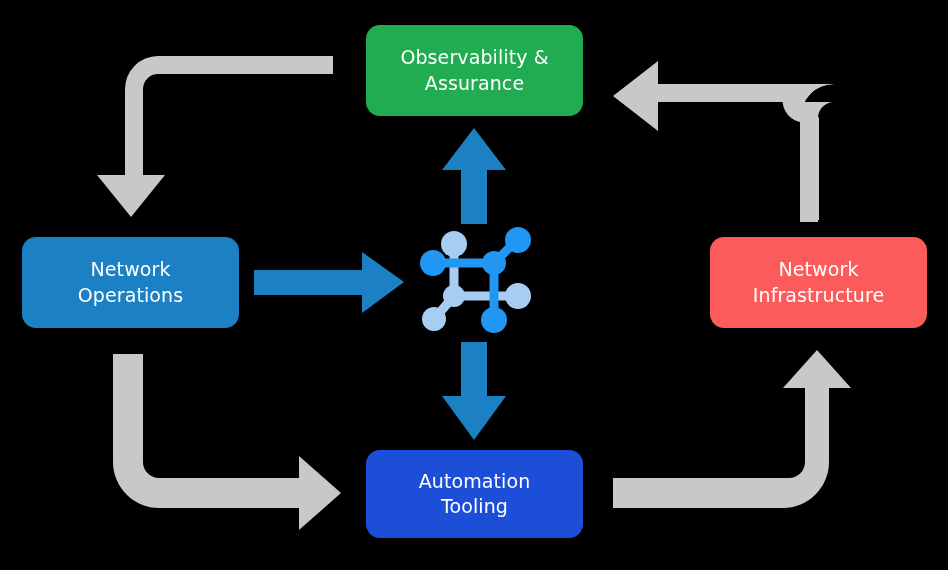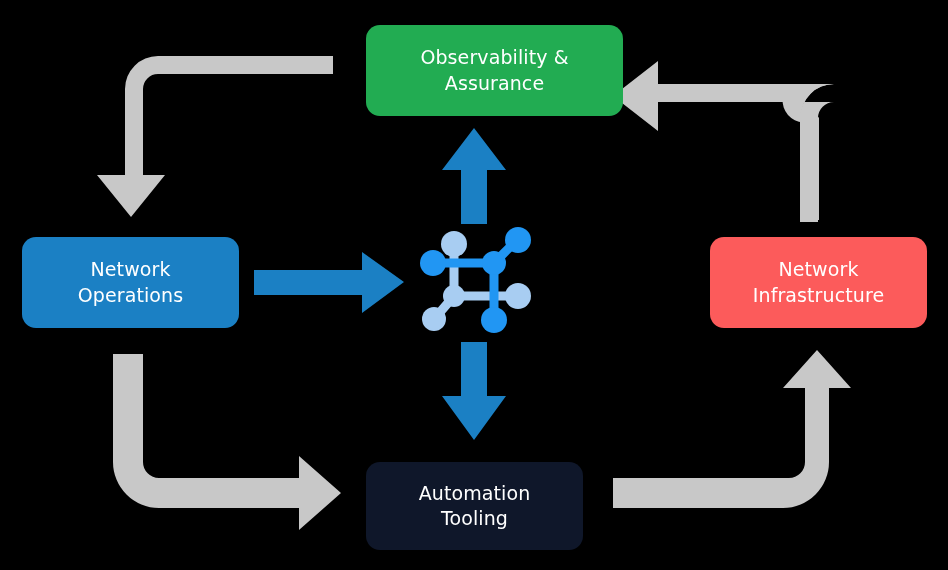--- a/index.html
+++ b/index.html
@@ -28,36 +28,35 @@
     font-weight: 400;
     letter-spacing: 0.1px;
     box-sizing: border-box;
     padding: 6px 10px;
   }
   .node-label {
     display: block;
     white-space: pre-line;
   }
   #box-observability {
-    left: 366px; top: 25px; width: 257px; height: 91px;
+    left: 366px; top: 25px; width: 217px; height: 91px;
     background: #22AC52;
     align-items: center;
   }
   #box-operations {
     left: 22px; top: 237px; width: 217px; height: 91px;
     background: #1B80C4;
   }
   #box-infrastructure {
     left: 710px; top: 237px; width: 217px; height: 91px;
     background: #FC5B5B;
   }
   #box-automation {
     left: 366px; top: 450px; width: 217px; height: 88px;
-    background: #0f172a;
-    margin-top: 12px;
+    background: #1d4ed8;
   }
   .svg-layer {
     position: absolute;
     left: 0; top: 0;
     width: 948px;
     height: 570px;
     pointer-events: none;
   }
   .svg-layer * { pointer-events: auto; }
   #network-icon {

